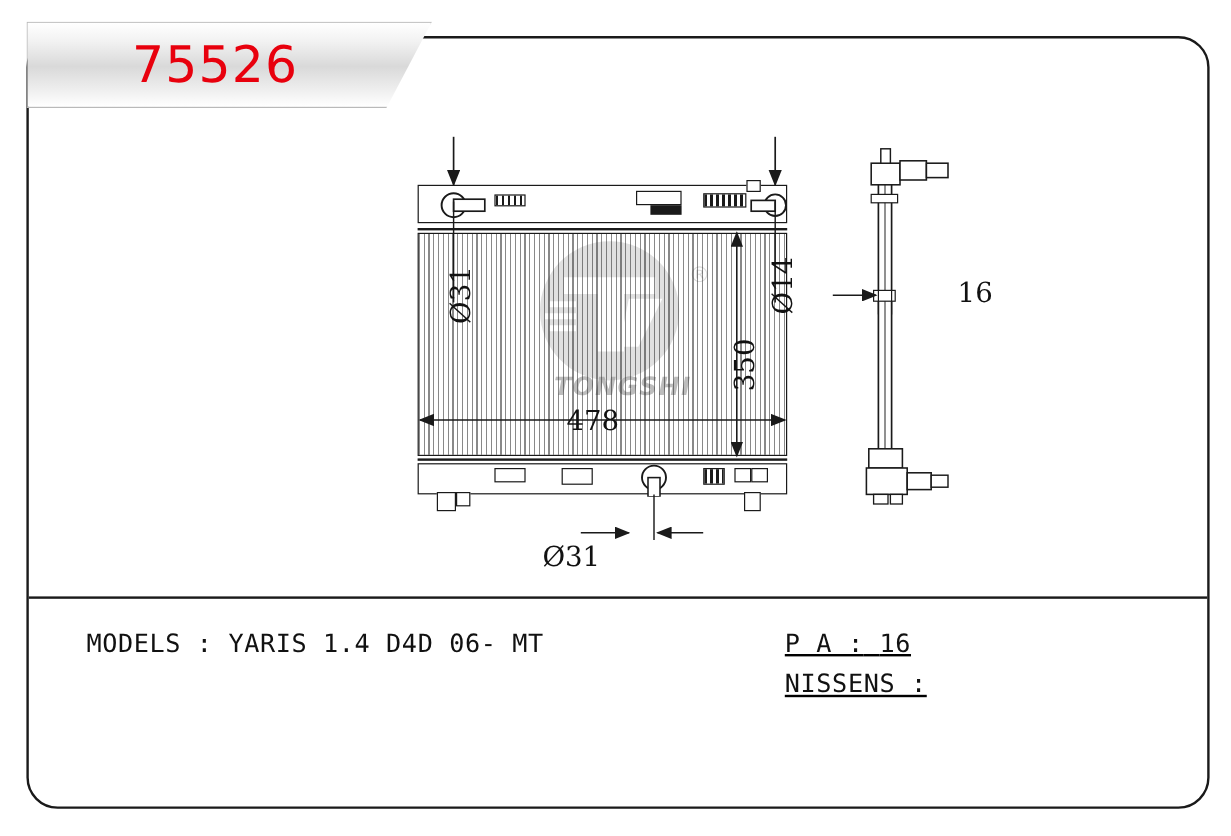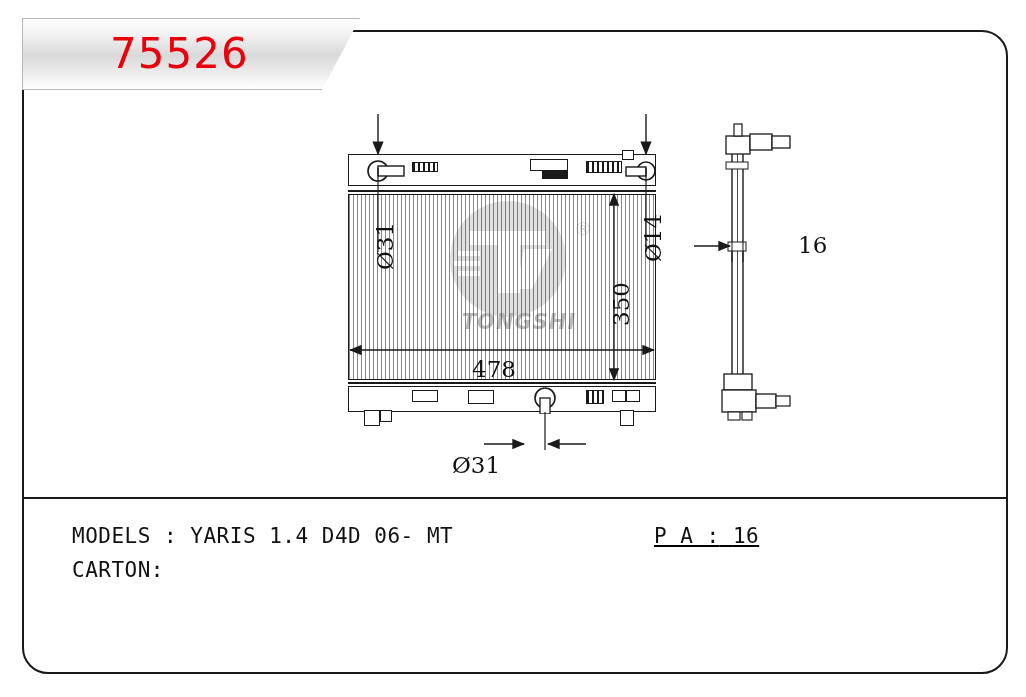--- a/index.html
+++ b/index.html
@@ -276,21 +276,21 @@
         <line x1="26" y1="218" x2="330" y2="218" stroke="#1a1a1a" stroke-width="1.3" marker-start="url(#arrs)" marker-end="url(#arr)"></line>
 
         <line x1="221" y1="280" x2="221" y2="318" stroke="#1a1a1a" stroke-width="1.2"></line>
         <line x1="160" y1="312" x2="200" y2="312" stroke="#1a1a1a" stroke-width="1.3" marker-end="url(#arr)"></line>
         <line x1="262" y1="312" x2="224" y2="312" stroke="#1a1a1a" stroke-width="1.3" marker-end="url(#arr)"></line>
       </svg>
 
       <div class="dim rot" style="left:48px; top:138px;">Ø31</div>
       <div class="dim rot" style="left:316px; top:130px;">Ø14</div>
       <div class="dim rot" style="left:284px; top:194px;">350</div>
-      <div class="dim" style="left:148px; top:224px;">478</div>
+      <div class="dim" style="left:148px; top:206px;">478</div>
       <div class="dim" style="left:128px; top:320px;">Ø31</div>
     </div>
 
     <div style="position:absolute; left:678px; top:30px; width:160px; height:310px;">
       <svg width="160" height="310" viewBox="0 0 160 310" style="position:absolute; left:0; top:0; overflow:visible;">
         <defs>
           <marker id="arr2" markerWidth="10" markerHeight="8" refX="9" refY="4" orient="auto">
             <path d="M0,0 L10,4 L0,8 z" fill="#1a1a1a"></path>
           </marker>
           <marker id="arr2s" markerWidth="10" markerHeight="8" refX="1" refY="4" orient="auto">
@@ -324,27 +324,27 @@
     </div>
 
   </div>
 
   <div class="specs">
     <div class="spec-col left">
       <div class="spec-row">
         <span class="label">MODELS :</span>
         <span class="value">YARIS 1.4 D4D 06- MT</span>
       </div>
-      <div class="spec-row">
-        <span class="label">CARTON:</span>
-        <span class="value"></span>
-      </div>
     </div>
 
     <div class="spec-col right">
       <div class="spec-row">
         <span class="label">P A :</span>
         <span class="value">16</span>
       </div>
+      <div class="spec-row">
+        <span class="label">NISSENS :</span>
+        <span class="value"></span>
+      </div>
     </div>
   </div>
 
 </div>
 
 </body></html>

